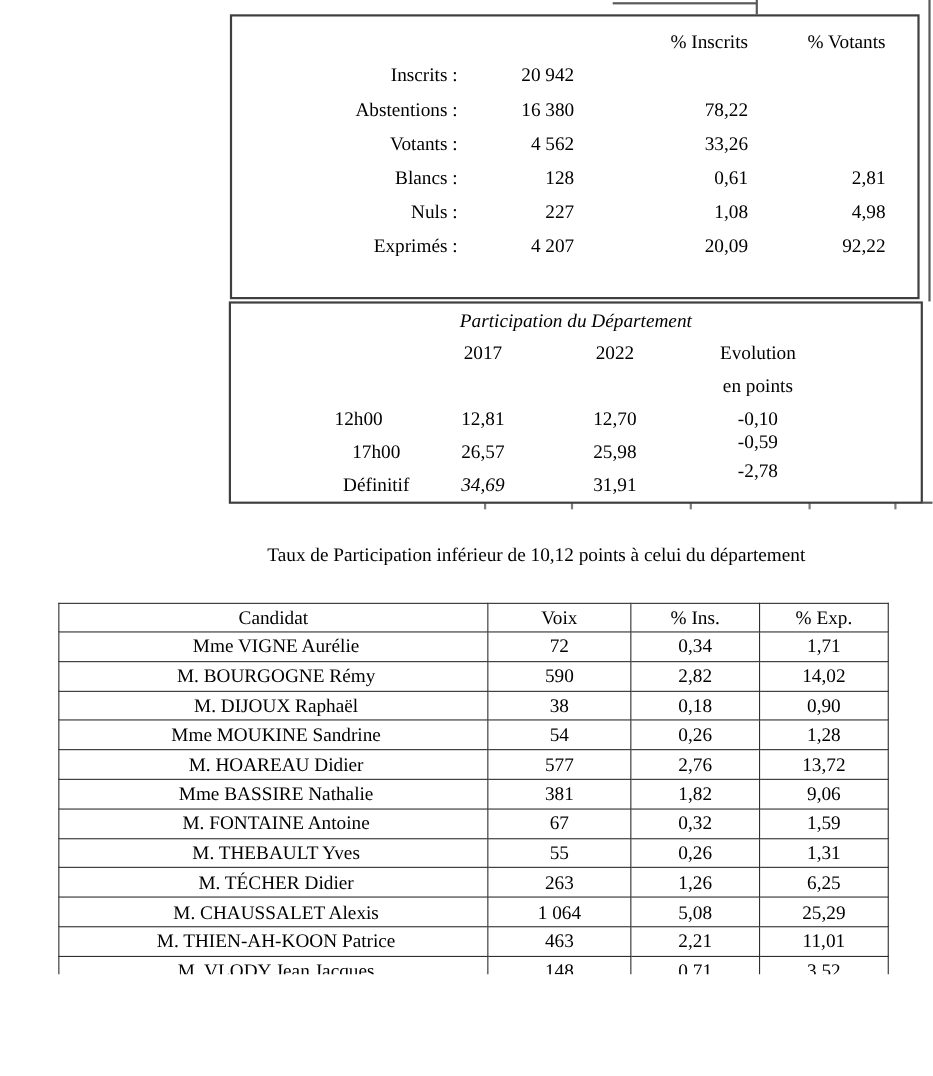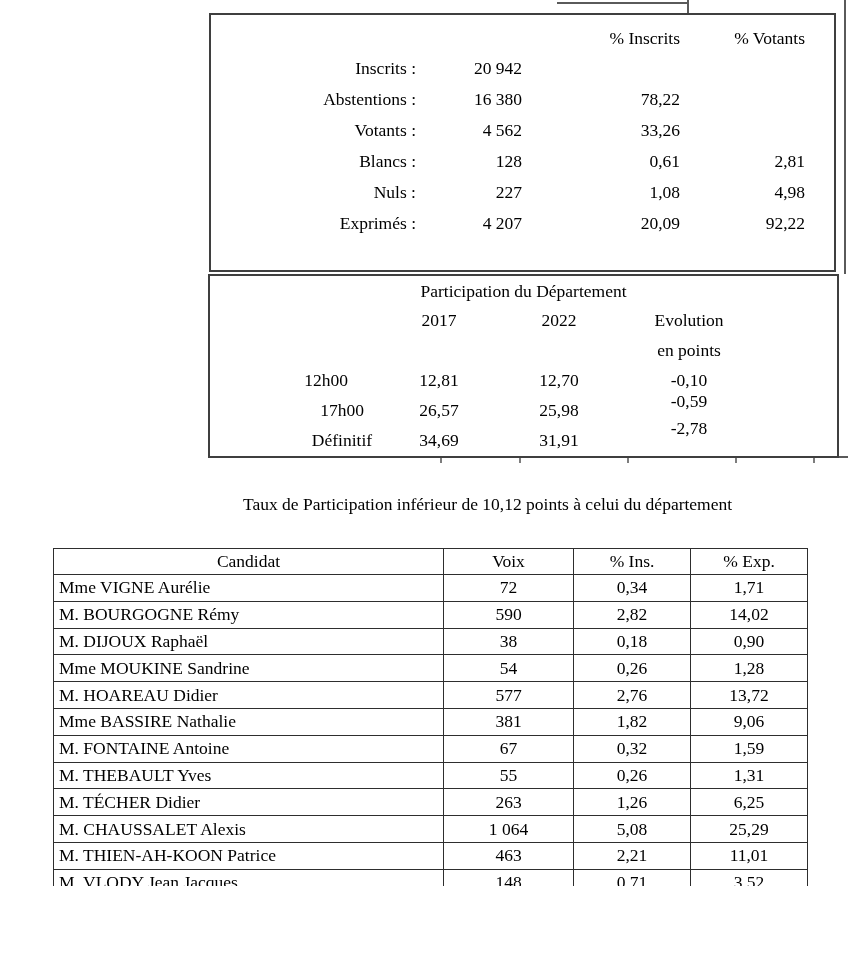--- a/index.html
+++ b/index.html
@@ -19,35 +19,35 @@
   .stats td { padding:0; text-align:right; white-space:nowrap; overflow:visible; }
   .stats tr.hdr td { height:30px; }
   .stats tr.row td { height:31px; }
 
   
   .part-box {
     position:absolute; left:208px; top:274px; width:631px; height:184px;
     border:2px solid #3f3f3f; box-sizing:border-box; font-size:17.5px;
   }
   .part-title { position:absolute; left:0; right:0; top:4px; height:22px;
-                line-height:22px; text-align:center; }
+                line-height:22px; text-align:center;font-style:italic; }
   .pc { position:absolute; transform:translateX(-50%); height:22px;
         line-height:22px; white-space:nowrap; }
 
   
   .note { position:absolute; left:243px; top:494px; font-size:17.5px;
           white-space:nowrap; }
 
   
   .cand { position:absolute; left:53px; top:548px; border-collapse:collapse;
           font-size:17.5px; table-layout:fixed; }
   .cand th, .cand td { border:1.5px solid #2e2e2e; padding:0; }
   .cand th { height:25px; font-weight:normal; text-align:center; }
   .cand td { height:25.8px; }
-  .cand td.name { text-align:left; padding-left:5px; white-space:nowrap; }
+  .cand td.name { text-align:center; padding-left:5px; white-space:nowrap; }
   .cand td.num { text-align:center; }
   .cand tr.total td { border:none; }
   .cand tr.total td.num-total { border:1.5px solid #2e2e2e;
                                 text-align:center; height:25px; }
 
   
   .art { position:absolute; background:#5a5a5a; }
   .tick { position:absolute; background:#7d7d7d; width:2px; height:6px; top:457px; }
 </style>
 </head>
@@ -140,21 +140,21 @@
     <span class="pc" style="left:229px; top:93px;">12,81</span>
     <span class="pc" style="left:349px; top:93px;">12,70</span>
     <span class="pc" style="left:479px; top:93px;">-0,10</span>
 
     <span class="pc" style="left:132px; top:123px;">17h00</span>
     <span class="pc" style="left:229px; top:123px;">26,57</span>
     <span class="pc" style="left:349px; top:123px;">25,98</span>
     <span class="pc" style="left:479px; top:114px;">-0,59</span>
 
     <span class="pc" style="left:132px; top:153px;">Définitif</span>
-    <span class="pc" style="left:229px; top:153px;">34,69</span>
+    <span class="pc" style="left:229px; top:153px;font-style:italic;">34,69</span>
     <span class="pc" style="left:349px; top:153px;">31,91</span>
     <span class="pc" style="left:479px; top:141px;">-2,78</span>
   </div>
 
   <div class="note">Taux de Participation inférieur de 10,12 points à celui du département</div>
 
   <table class="cand">
     <colgroup>
         <col style="width:390px">
         <col style="width:130px">

